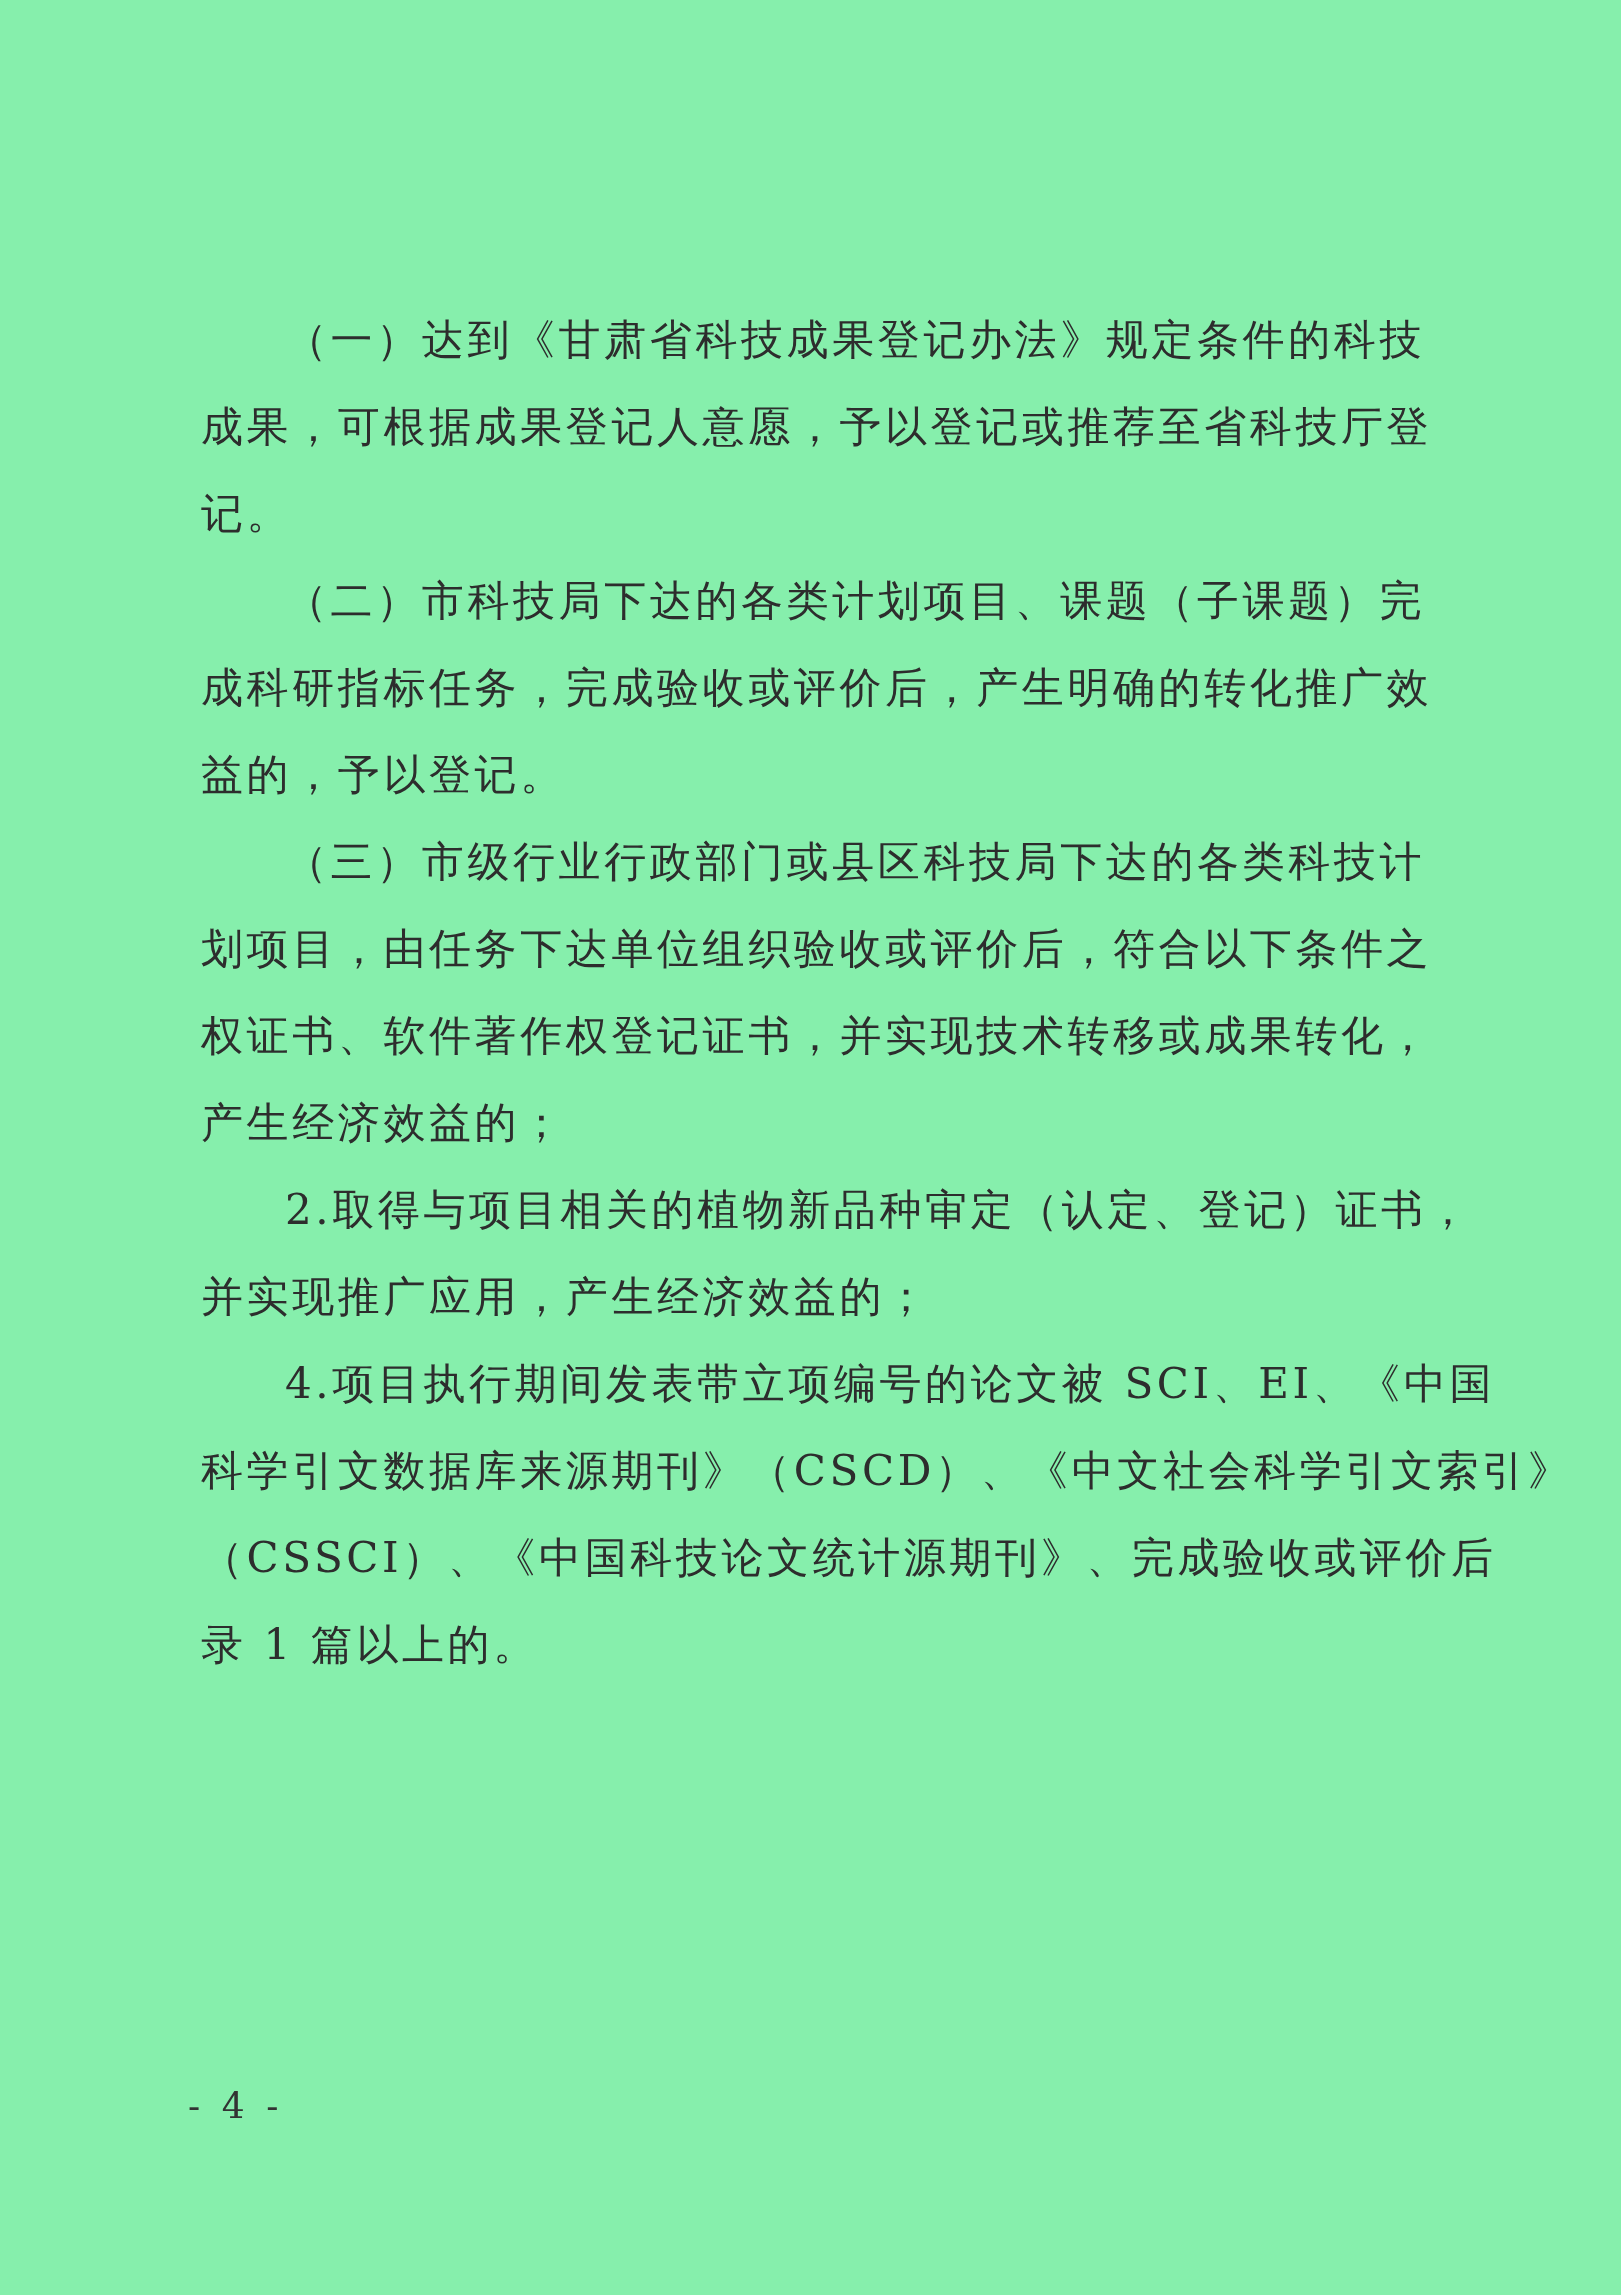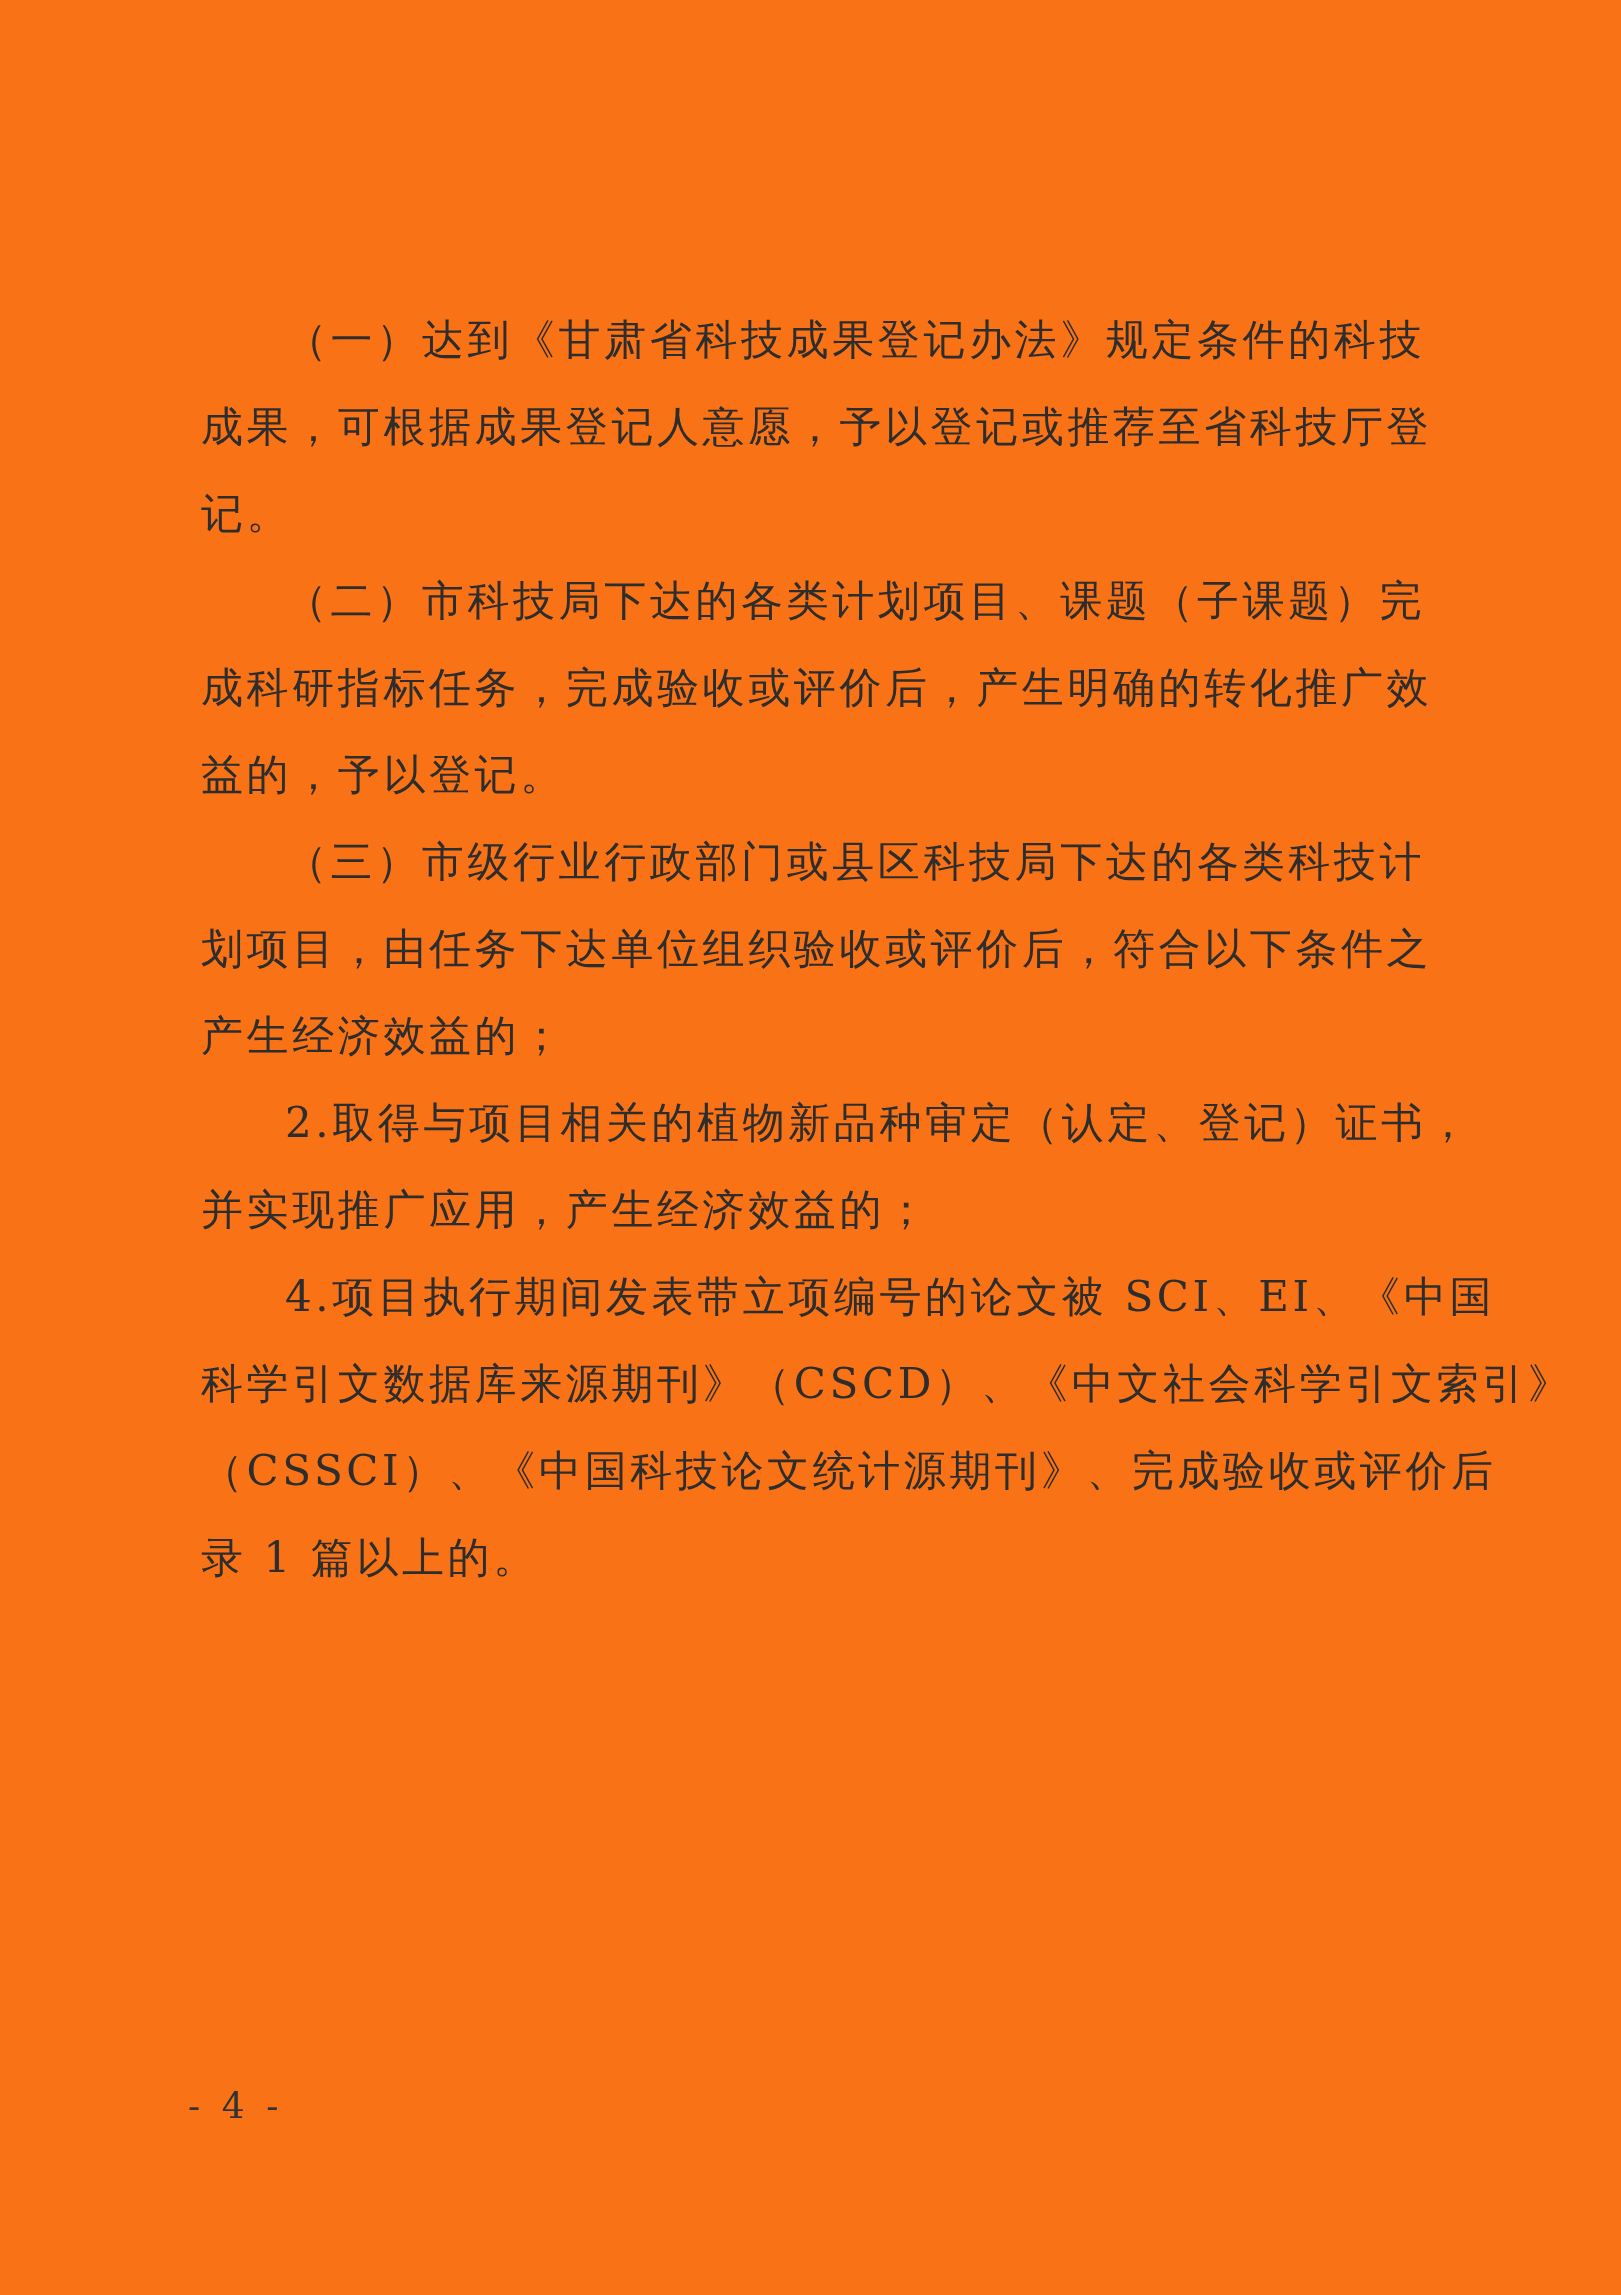--- a/index.html
+++ b/index.html
@@ -10,21 +10,21 @@
     width: 1622px;
     height: 2295px;
     background: #fdfdfd;
     position: relative;
     font-family: "DejaVu Serif", "Liberation Serif", serif;
     overflow: hidden;
   }
   .page {
     position: absolute;
     inset: 0;
-    background: #f97316;
+    background: #86efac;
     padding-left: 44px;
   }
   .text-block {
     position: absolute;
     left: 201px;
     top: 296px;
     width: 1234px;
   }
   .line {
     font-size: 42px;
@@ -53,20 +53,21 @@
 <div class="page">
   <div class="text-block" id="text-block">
       <div class="line indent">（一）达到《甘肃省科技成果登记办法》规定条件的科技</div>
       <div class="line">成果，可根据成果登记人意愿，予以登记或推荐至省科技厅登</div>
       <div class="line">记。</div>
       <div class="line indent">（二）市科技局下达的各类计划项目、课题（子课题）完</div>
       <div class="line">成科研指标任务，完成验收或评价后，产生明确的转化推广效</div>
       <div class="line">益的，予以登记。</div>
       <div class="line indent">（三）市级行业行政部门或县区科技局下达的各类科技计</div>
       <div class="line">划项目，由任务下达单位组织验收或评价后，符合以下条件之</div>
+      <div class="line">权证书、软件著作权登记证书，并实现技术转移或成果转化，</div>
       <div class="line">产生经济效益的；</div>
       <div class="line indent">2.取得与项目相关的植物新品种审定（认定、登记）证书，</div>
       <div class="line">并实现推广应用，产生经济效益的；</div>
       <div class="line indent">4.项目执行期间发表带立项编号的论文被 SCI、EI、《中国</div>
       <div class="line">科学引文数据库来源期刊》（CSCD）、《中文社会科学引文索引》</div>
       <div class="line">（CSSCI）、《中国科技论文统计源期刊》、完成验收或评价后</div>
       <div class="line">录 1 篇以上的。</div>
     </div>
   <div class="footer">- 4 -</div>
 </div>

